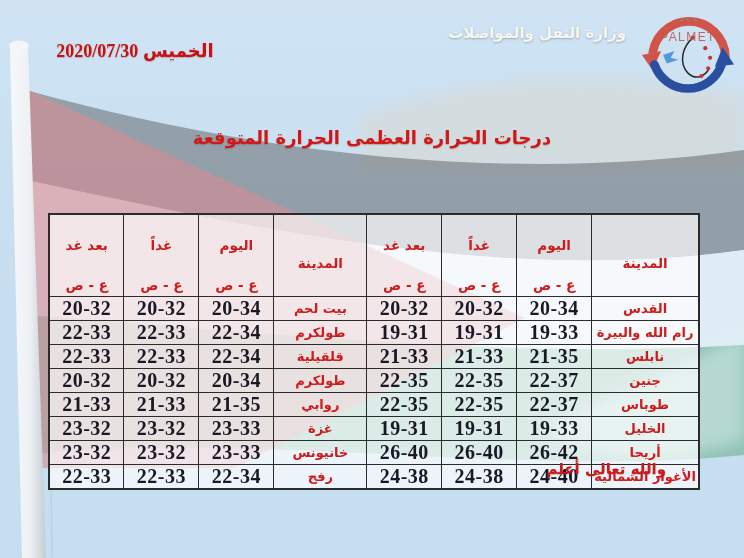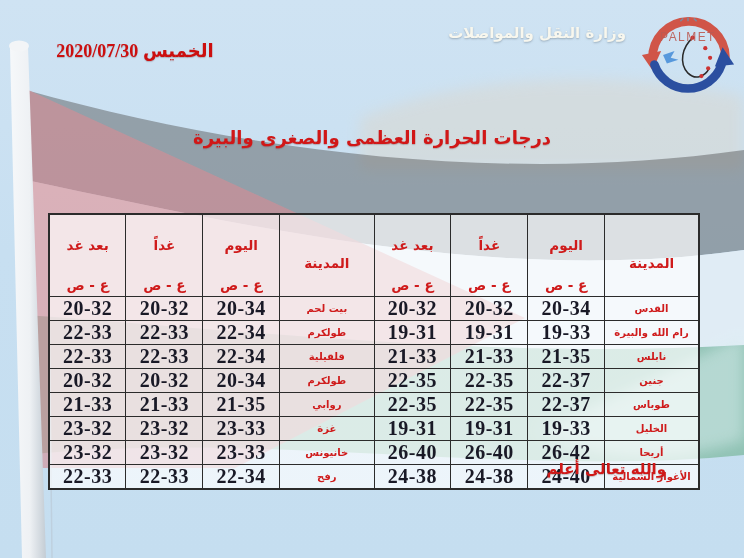--- a/index.html
+++ b/index.html
@@ -42,21 +42,21 @@
     background:rgba(255,255,255,0.68);
     padding:0 2px;text-align:center;vertical-align:middle;
   }
   table.temps thead th{height:52px;}
   table.temps th.city{width:14.5%;}
   table.temps th.day{width:11.8%;}
   .hname,.hsub{color:#cf1b1b;font-weight:bold;font-size:13.5px;line-height:1.5;margin-top:20px;}
   .hcity{color:#cf1b1b;font-weight:bold;font-size:13.5px;margin-top:16px;}
   table.temps td{height:21px;}
   td.city{
-    color:#cf1b1b;font-weight:bold;font-size:10px;white-space:nowrap;overflow:hidden;
+    color:#cf1b1b;font-weight:bold;font-size:13px;white-space:nowrap;overflow:hidden;
   }
   td.num{
     color:#191926;font-weight:bold;font-size:20px;
     font-family:"Liberation Serif","DejaVu Serif",serif;
     letter-spacing:.5px;
     margin-left:12px;
   }
   .footer{
     position:absolute;left:0;top:460px;width:666px;
     direction:rtl;text-align:right;
@@ -125,21 +125,21 @@
       <circle cx="73" cy="55" r="2.2"></circle>
         <circle cx="71" cy="66" r="2.2"></circle>
         <circle cx="64" cy="74" r="2.2"></circle>
     </g>
 
     <path d="M24,52 L36,48 L32,55 L40,57 L28,61 Z" fill="#4a90d9" opacity="0.9"></path>
 
     <text x="50" y="38" text-anchor="middle" font-family="Liberation Sans, sans-serif" font-size="12.5" letter-spacing="1.5" fill="#bb5a52" opacity="0.9">PALMET</text>
   </svg>
 
-  <div class="title">درجات الحرارة العظمى والصغرى والبيرة</div>
+  <div class="title">درجات الحرارة العظمى الحرارة المتوقعة</div>
 
   <table class="temps">
     <thead>
       <tr>
         <th class="city">
           <div class="hcity">المدينة</div>
         </th>
         <th class="day">
           <div class="hname">اليوم</div>
           <div class="hsub">ع - ص</div>

